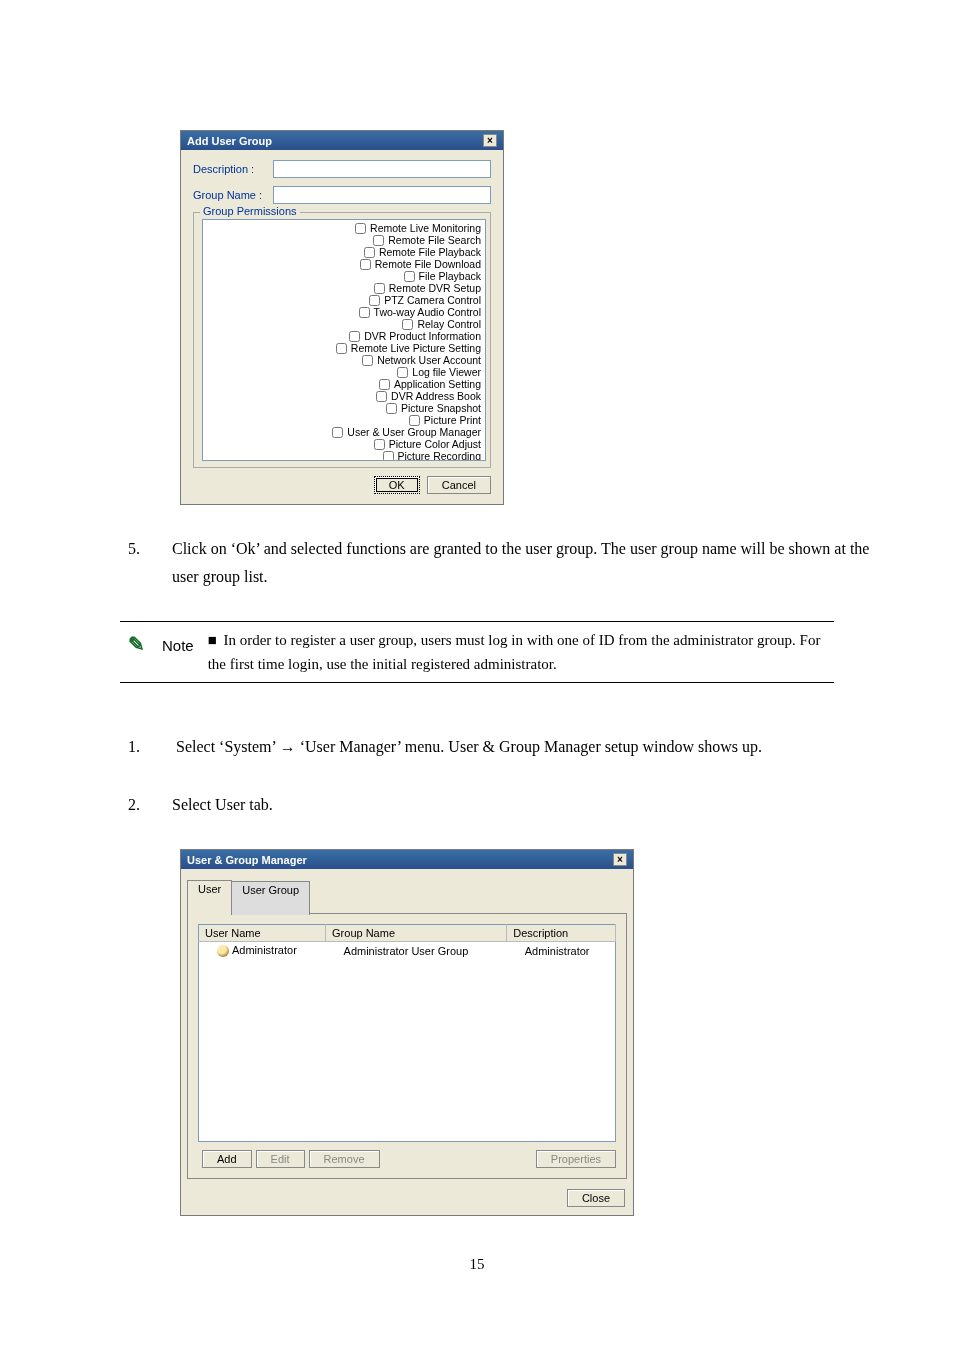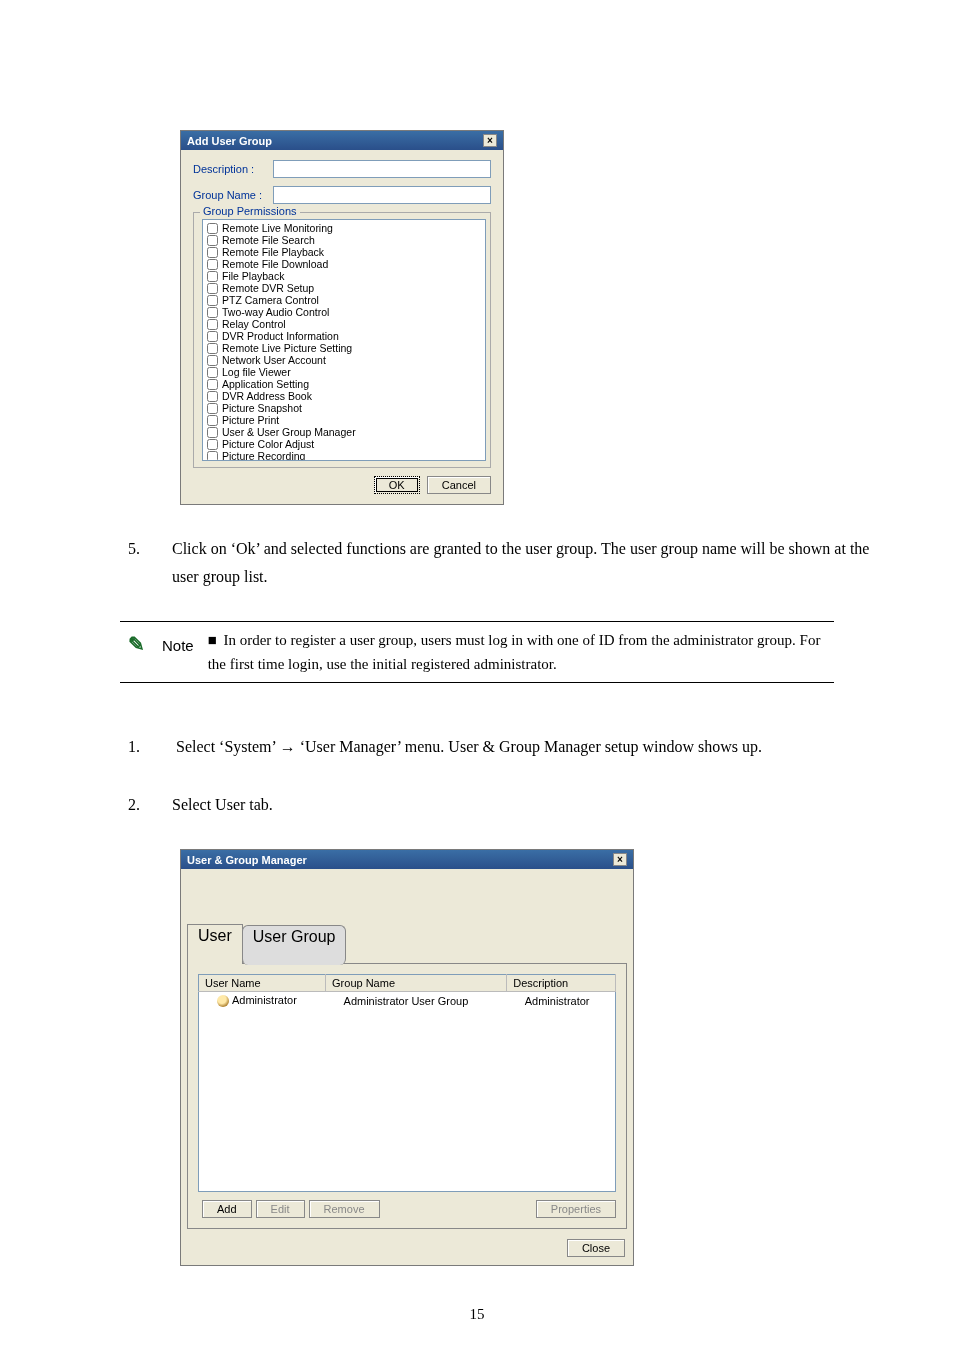--- a/index.html
+++ b/index.html
@@ -98,20 +98,21 @@
   .permlist::-webkit-scrollbar-thumb {
     background: #ece9d8;
     border: 1px solid #888;
   }
   .perm-item {
     display: flex;
     align-items: center;
     font-size: 10.5px;
     line-height: 12px;
     font-family: Tahoma, sans-serif;
+    justify-content: flex-end;
   }
   .perm-item input {
     margin: 0 4px 0 0;
     width: 11px;
     height: 11px;
   }
   .btn-row {
     text-align: right;
     padding: 8px 0 0 0;
   }
@@ -178,31 +179,29 @@
   }
   .tabs {
     display: flex;
     margin: 10px 0 0 6px;
   }
   .tab {
     border: 1px solid #888;
     border-bottom: none;
     background: #ece9d8;
     padding: 2px 10px;
-    font-size: 16px;
+    font-size: 11px;
     position: relative;
     top: 1px;
     margin-right: -1px;
-    margin-top: 44px;
   }
   .tab.inactive {
     background: #ddd;
     top: 2px;
     padding-bottom: 19px;
-    border-radius: 6px;
   }
   .tab-panel {
     border: 1px solid #888;
     background: #ece9d8;
     padding: 10px;
     margin: 0 6px 6px 6px;
   }
   .usertable {
     width: 100%;
     background: #fff;

